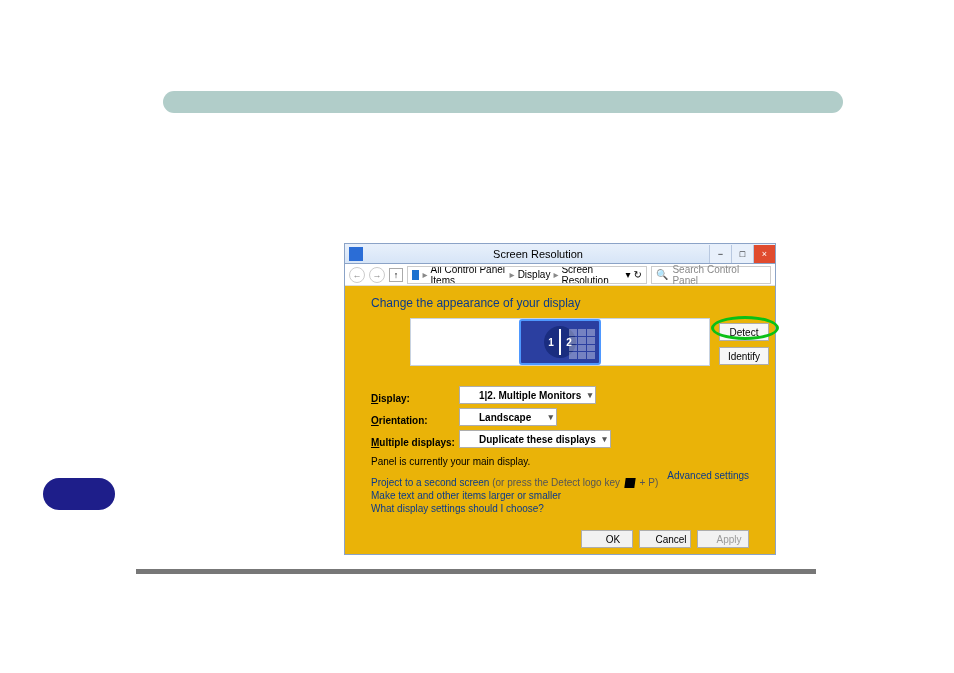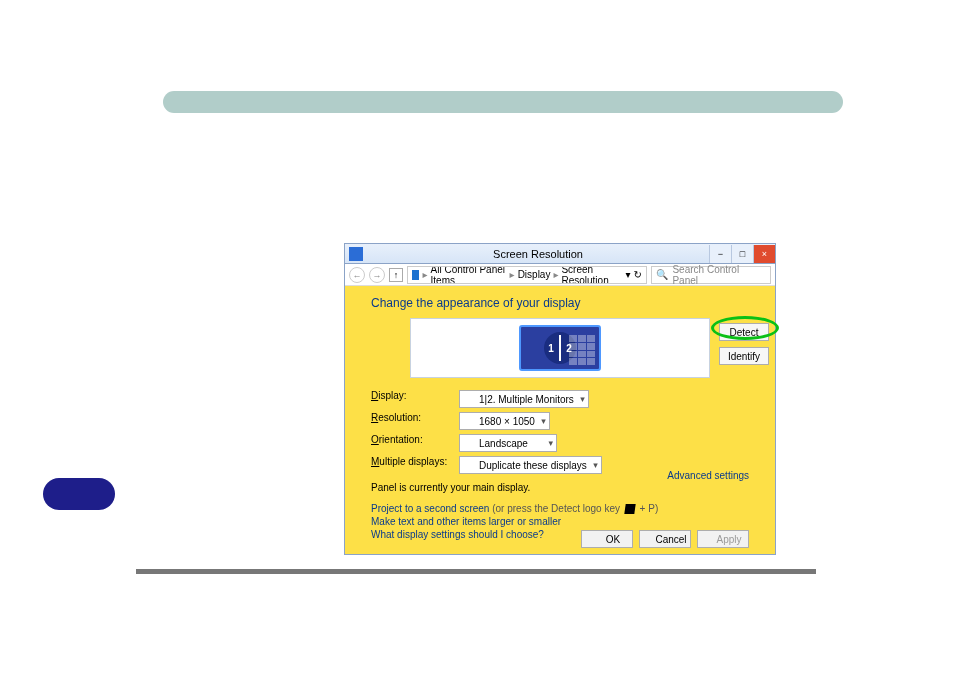--- a/index.html
+++ b/index.html
@@ -1,50 +1,50 @@
 <!DOCTYPE html>
 <html><head>
 <meta charset="utf-8">
 <style>
   * { box-sizing: border-box; }
   body { margin: 0; font-family: "Segoe UI", Tahoma, sans-serif; font-size: 11px; background: #fff; width: 954px; height: 673px; position: relative; }
   .green-banner { position: absolute; left: 163px; top: 91px; width: 680px; height: 22px; background: #b1cdc9; border-radius: 11px; }
   .blue-pill { position: absolute; left: 43px; top: 478px; width: 72px; height: 32px; background: #1e1e8a; border-radius: 16px; }
   .gray-bar { position: absolute; left: 136px; top: 569px; width: 680px; height: 5px; background: #777; }
 
-  .window { position: absolute; left: 344px; top: 243px; width: 432px; height: 312px; background: #fde047; border: 1px solid #8ba3c7; font-size: 10px; color: #000; }
+  .window { position: absolute; left: 344px; top: 243px; width: 432px; height: 312px; background: #eab308; border: 1px solid #8ba3c7; font-size: 10px; color: #000; }
   .titlebar { height: 20px; background: linear-gradient(#e8f0fb,#d7e5f7); display: flex; align-items: center; border-bottom: 1px solid #8ba3c7; }
   .titlebar .ticon { width: 14px; height: 14px; margin: 0 4px; background: #2b6dd6; }
   .titlebar .title { flex: 1; text-align: center; font-size: 11px; }
   .wbtns { display: flex; }
   .wbtn { width: 22px; height: 18px; border-left: 1px solid #b8c8e0; display:flex; align-items:center; justify-content:center; background:#e8f0fb; font-size: 9px; }
   .wbtn.close { background: #e04b2e; color:#fff; }
   .navrow { height: 22px; display: flex; align-items: center; gap: 4px; padding: 0 4px; border-bottom: 1px solid #ddd; background:#fff; }
   .navarrow { width: 16px; height: 16px; border-radius: 50%; border: 1px solid #ccc; display:flex; align-items:center; justify-content:center; color:#888; font-size:9px; }
   .uparrow { width: 14px; height: 14px; border: 1px solid #aaa; display:flex; align-items:center; justify-content:center; font-size:9px; }
   .breadcrumb { flex: 1; height: 18px; border: 1px solid #ccc; display: flex; align-items:center; padding: 0 4px; gap: 3px; font-size: 10px; overflow:hidden; }
   .bc-sep { color:#888; }
   .search { width: 120px; height: 18px; border: 1px solid #ccc; padding: 0 4px; font-size: 10px; color:#888; display:flex; align-items:center; gap:4px; }
 
   .content { padding: 10px 26px 4px 26px; }
   .pgtitle { color: #0a3a8c; font-size: 12px; margin-bottom: 8px; }
-  .preview { width: 300px; height: 60px; border: 1px solid #c7d2e0; margin: 0 auto 12px auto; position: relative; background:#fff; }
+  .preview { width: 300px; height: 48px; border: 1px solid #c7d2e0; margin: 0 auto 20px auto; position: relative; background:#fff; }
   .monitors { position:absolute; left:50%; top:50%; transform:translate(-50%,-50%); width:82px; height:46px; background:#2b3fa0; border:2px solid #4e98ff; border-radius:3px; display:flex; align-items:center; justify-content:center; }
   .mon-oval { width:32px; height:32px; background:#1a2d80; border-radius:50%; display:flex; align-items:center; justify-content:center; color:#fff; font-weight:bold; }
   .mon-oval span { display:inline-block; width:14px; text-align:center; }
   .mon-oval .divider { width:2px; height:26px; background:#fff; margin:0 1px; }
   .mon-grid { position:absolute; right:4px; top:8px; width:26px; height:30px; display:grid; grid-template-columns:repeat(3,1fr); grid-template-rows:repeat(4,1fr); gap:1px; }
   .mon-grid div { background:rgba(255,255,255,0.35); }
 
   .btn-detect, .btn-identify { position:absolute; right:-60px; width:50px; height:18px; border:1px solid #adadad; background:#f7f7f7; font-size:10px; display:flex; align-items:center; justify-content:center; }
   .btn-detect { top:4px; }
   .btn-identify { top:28px; }
   .detect-circle { position:absolute; right:-70px; top:-3px; width:68px; height:24px; border:3px solid #0ac016; border-radius:50%; z-index:5; }
 
-  .formrow { display:flex; align-items:flex-start; margin-bottom: 4px; }
+  .formrow { display:flex; align-items:flex-end; margin-bottom: 4px; font-weight: bold; }
   .formrow label { width: 88px; font-size:10px; }
   .formrow label .uline { text-decoration: underline; }
   .fsel { min-width: 110px; height:18px; border:1px solid #adadad; background:#fff; font-size:10px; padding:0 14px 0 19px; display:flex; align-items:center; position:relative; }
   .fsel:after { content:"▾"; position:absolute; right:3px; font-size:9px; color:#555; }
   .note { font-size:10px; margin-top:8px; }
   .adv { position:absolute; right:26px; top:226px; color:#0a3a8c; font-size:10px; }
   .linklist { margin-top:10px; }
   .linklist .lnk { color:#0a3a8c; font-size:10px; margin-bottom:2px; }
   .ptext { color:#555; font-size:10px; }
   .winlogo { display:inline-block; width:10px; height:10px; background:
@@ -120,24 +120,20 @@
             <div></div>
         </div>
       </div>
     </div>
 
     <div class="formrow">
       <label><span class="uline">D</span>isplay:</label>
       <div class="fsel">1|2. Multiple Monitors</div>
     </div>
     <div class="formrow">
-      <label><span class="uline">R</span>esolution:</label>
-      <div class="fsel" style="min-width:82px">1680 × 1050</div>
-    </div>
-    <div class="formrow">
       <label><span class="uline">O</span>rientation:</label>
       <div class="fsel" style="min-width:98px">Landscape</div>
     </div>
     <div class="formrow">
       <label><span class="uline">M</span>ultiple displays:</label>
       <div class="fsel" style="min-width:130px">Duplicate these displays</div>
     </div>
 
     <div class="note">Panel is currently your main display.</div>
     <a class="adv">Advanced settings</a>

